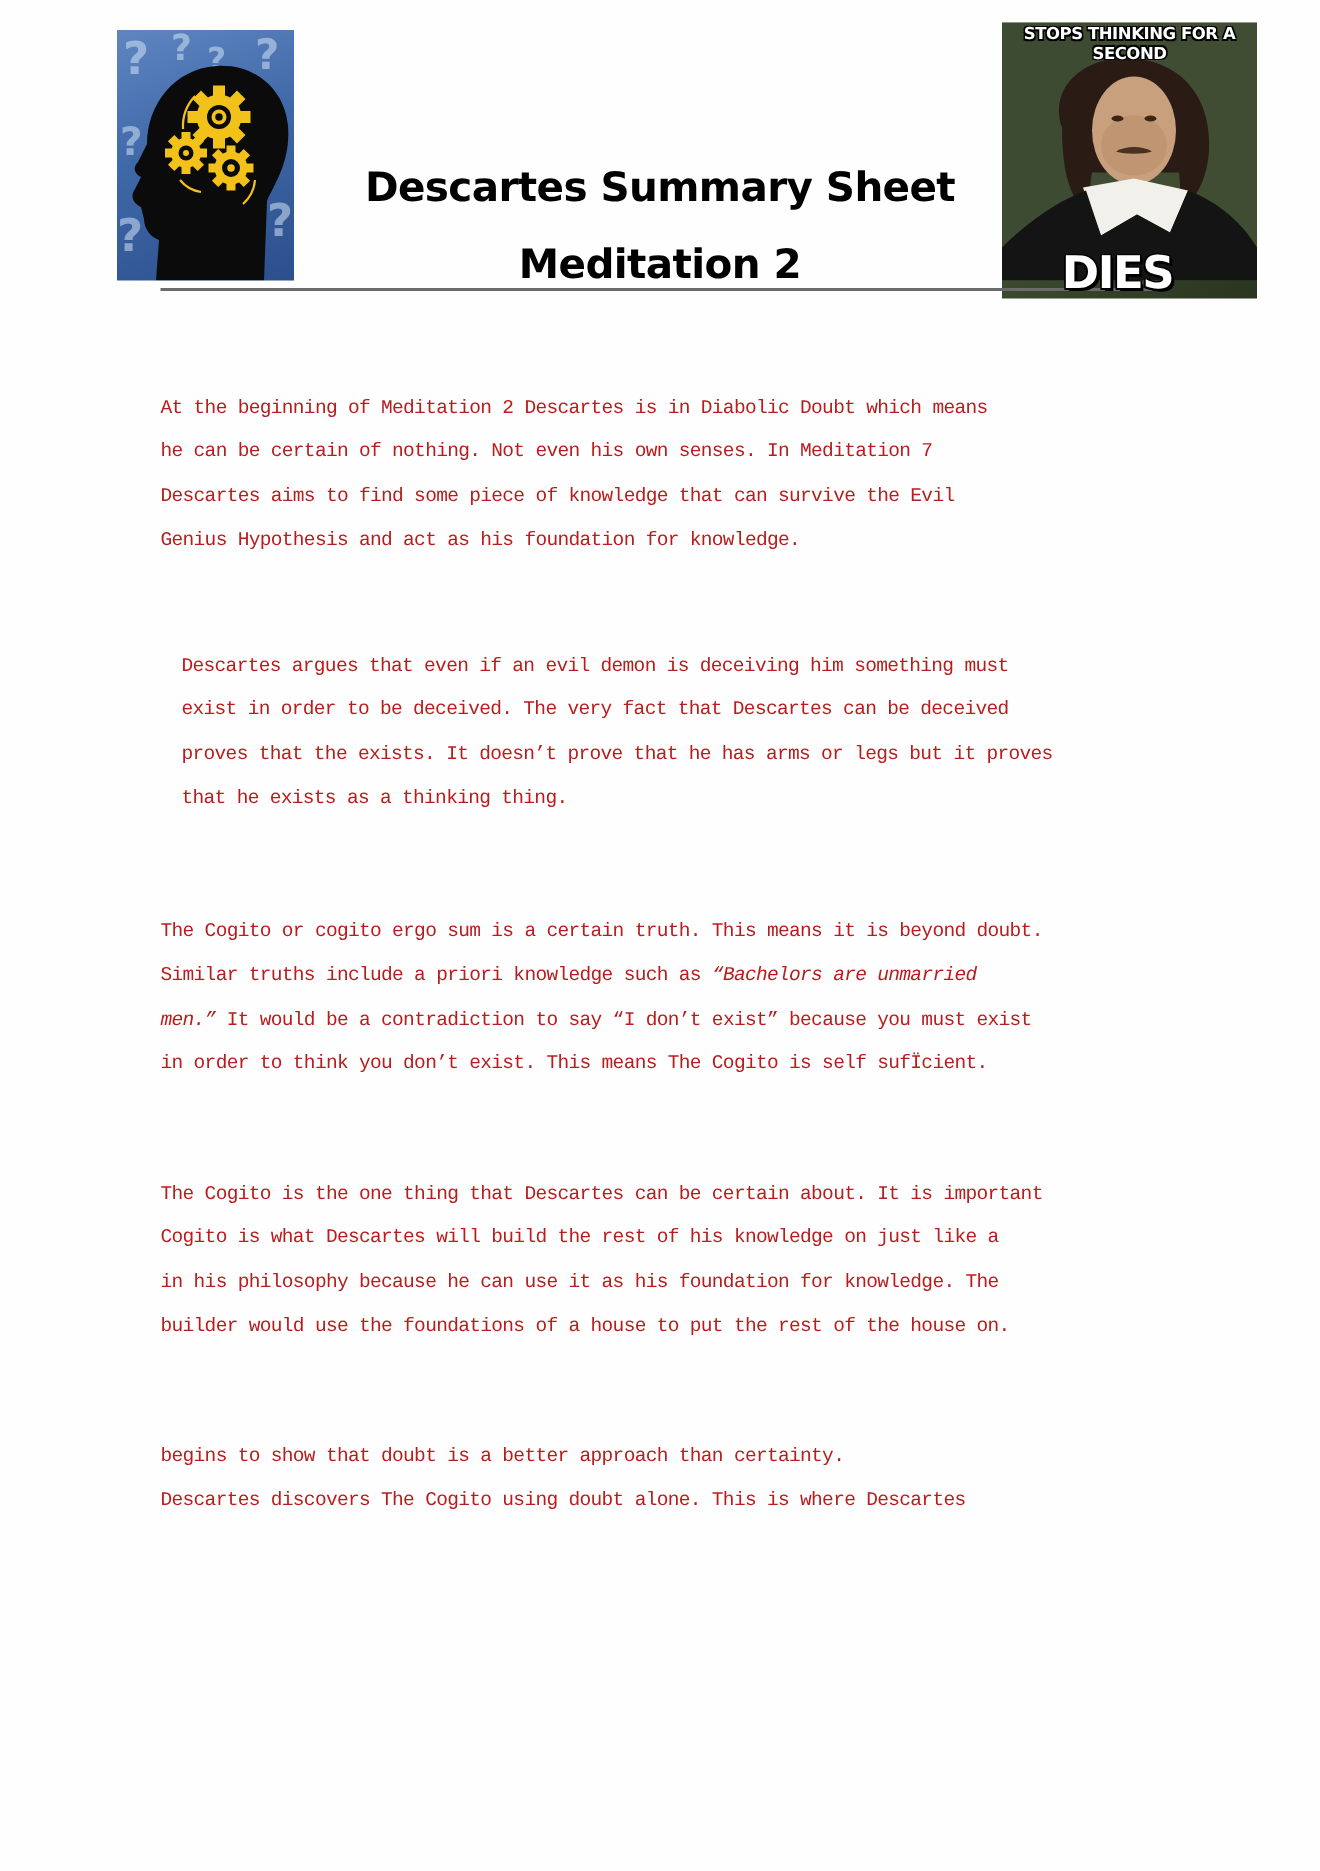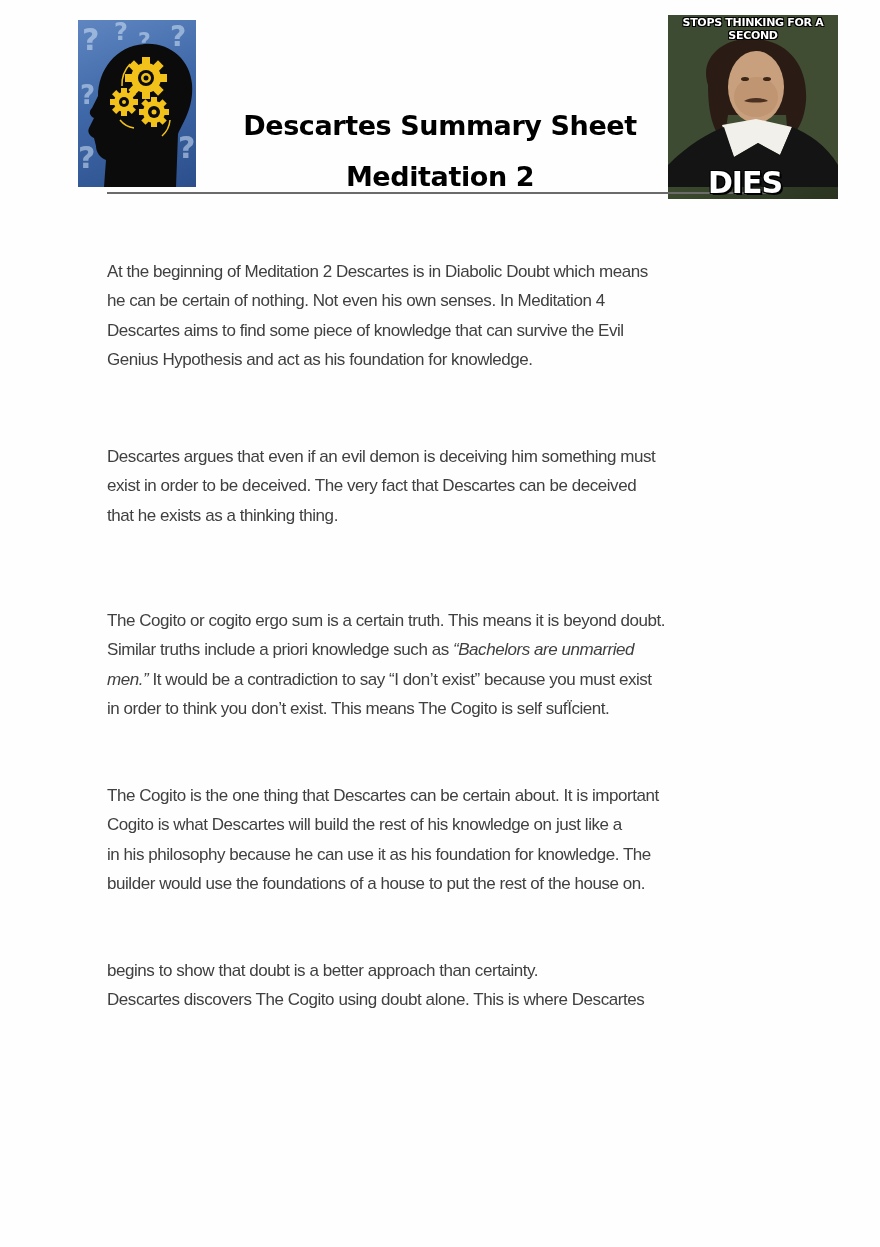--- a/index.html
+++ b/index.html
@@ -87,31 +87,31 @@
       position: absolute;
       left: 107px; top: 192px;
       width: 666px; height: 0;
       border-top: 2px solid #6b6b6b;
     }
     
     .para {
       position: absolute;
       left: 107px;
       width: 670px;
-      font-family: Liberation Sans, sans-serif;
-      font-size: 17px;
+      font-family: Liberation Mono, monospace;
+      font-size: 13px;
       line-height: 29.3px;
       letter-spacing: -0.45px;
-      color: #404040;
+      color: #b91c1c;
       margin: 0;
     }
     .para .line { display: block; white-space: nowrap; }
     .para em { font-style: italic; }
     .p1 { top: 257px; }
-    .p2 { top: 442px; }
+    .p2 { top: 429px; margin-left: 14px; }
     .p3 { top: 606px; }
     .p4 { top: 781px; }
     .p5 { top: 956px; }
   </style>
 </head>
 <body>
 
 <div class="page">
 
   <div class="img-left">
@@ -199,28 +199,29 @@
     <div class="meme-top">STOPS THINKING FOR A SECOND</div>
     <div class="meme-bottom">DIES</div>
   </div>
 
   <div class="title title-1">Descartes Summary Sheet</div>
   <div class="title title-2">Meditation 2</div>
   <div class="rule"></div>
 
   <p class="para p1">
     <span class="line">At the beginning of Meditation 2 Descartes is in Diabolic Doubt which means</span>
-    <span class="line">he can be certain of nothing. Not even his own senses. In Meditation 4</span>
+    <span class="line">he can be certain of nothing. Not even his own senses. In Meditation 7</span>
     <span class="line">Descartes aims to find some piece of knowledge that can survive the Evil</span>
     <span class="line">Genius Hypothesis and act as his foundation for knowledge.</span>
   </p>
 
   <p class="para p2">
     <span class="line">Descartes argues that even if an evil demon is deceiving him something must</span>
     <span class="line">exist in order to be deceived. The very fact that Descartes can be deceived</span>
+    <span class="line">proves that the exists. It doesn’t prove that he has arms or legs but it proves</span>
     <span class="line">that he exists as a thinking thing.</span>
   </p>
 
   <p class="para p3">
     <span class="line">The Cogito or cogito ergo sum is a certain truth. This means it is beyond doubt.</span>
     <span class="line"><span>Similar truths include a priori knowledge such as </span><em>“Bachelors are unmarried</em></span>
     <span class="line"><em>men.”</em><span> It would be a contradiction to say “I don’t exist” because you must exist</span></span>
     <span class="line">in order to think you don’t exist. This means The Cogito is self sufÏcient.</span>
   </p>
 

